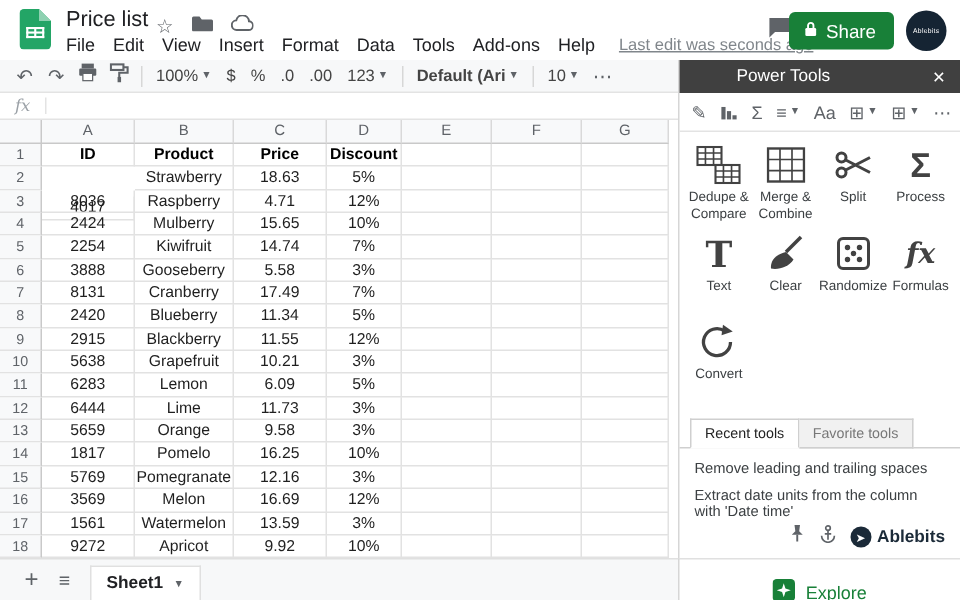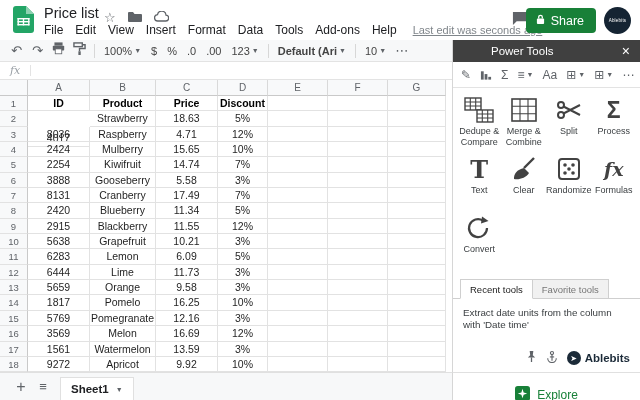--- a/index.html
+++ b/index.html
@@ -506,20 +506,21 @@
             </svg>
           </div>
           <div class="tool-label">Convert</div>
         </div>
       </div>
     <div class="pt-tabs" id="pt-tabs">
         <div class="pt-tab active">Recent tools</div>
         <div class="pt-tab">Favorite tools</div>
       </div>
     <div class="recent-list" id="recent-list">
+        <div class="recent-item">Remove leading and trailing spaces</div>
         <div class="recent-item">Extract date units from the column with 'Date time'</div>
       </div>
     <div class="pt-footer">
       <span>
         <svg width="11" height="13" viewBox="0 0 12 14">
             <path d="M4 1h4l-.6 4.5L10 8H2l2.6-2.5z" fill="#5f6368"></path>
             <line x1="6" y1="8" x2="6" y2="13" stroke="#5f6368" stroke-width="1.4"></line>
           </svg>
       </span>
       <span>

